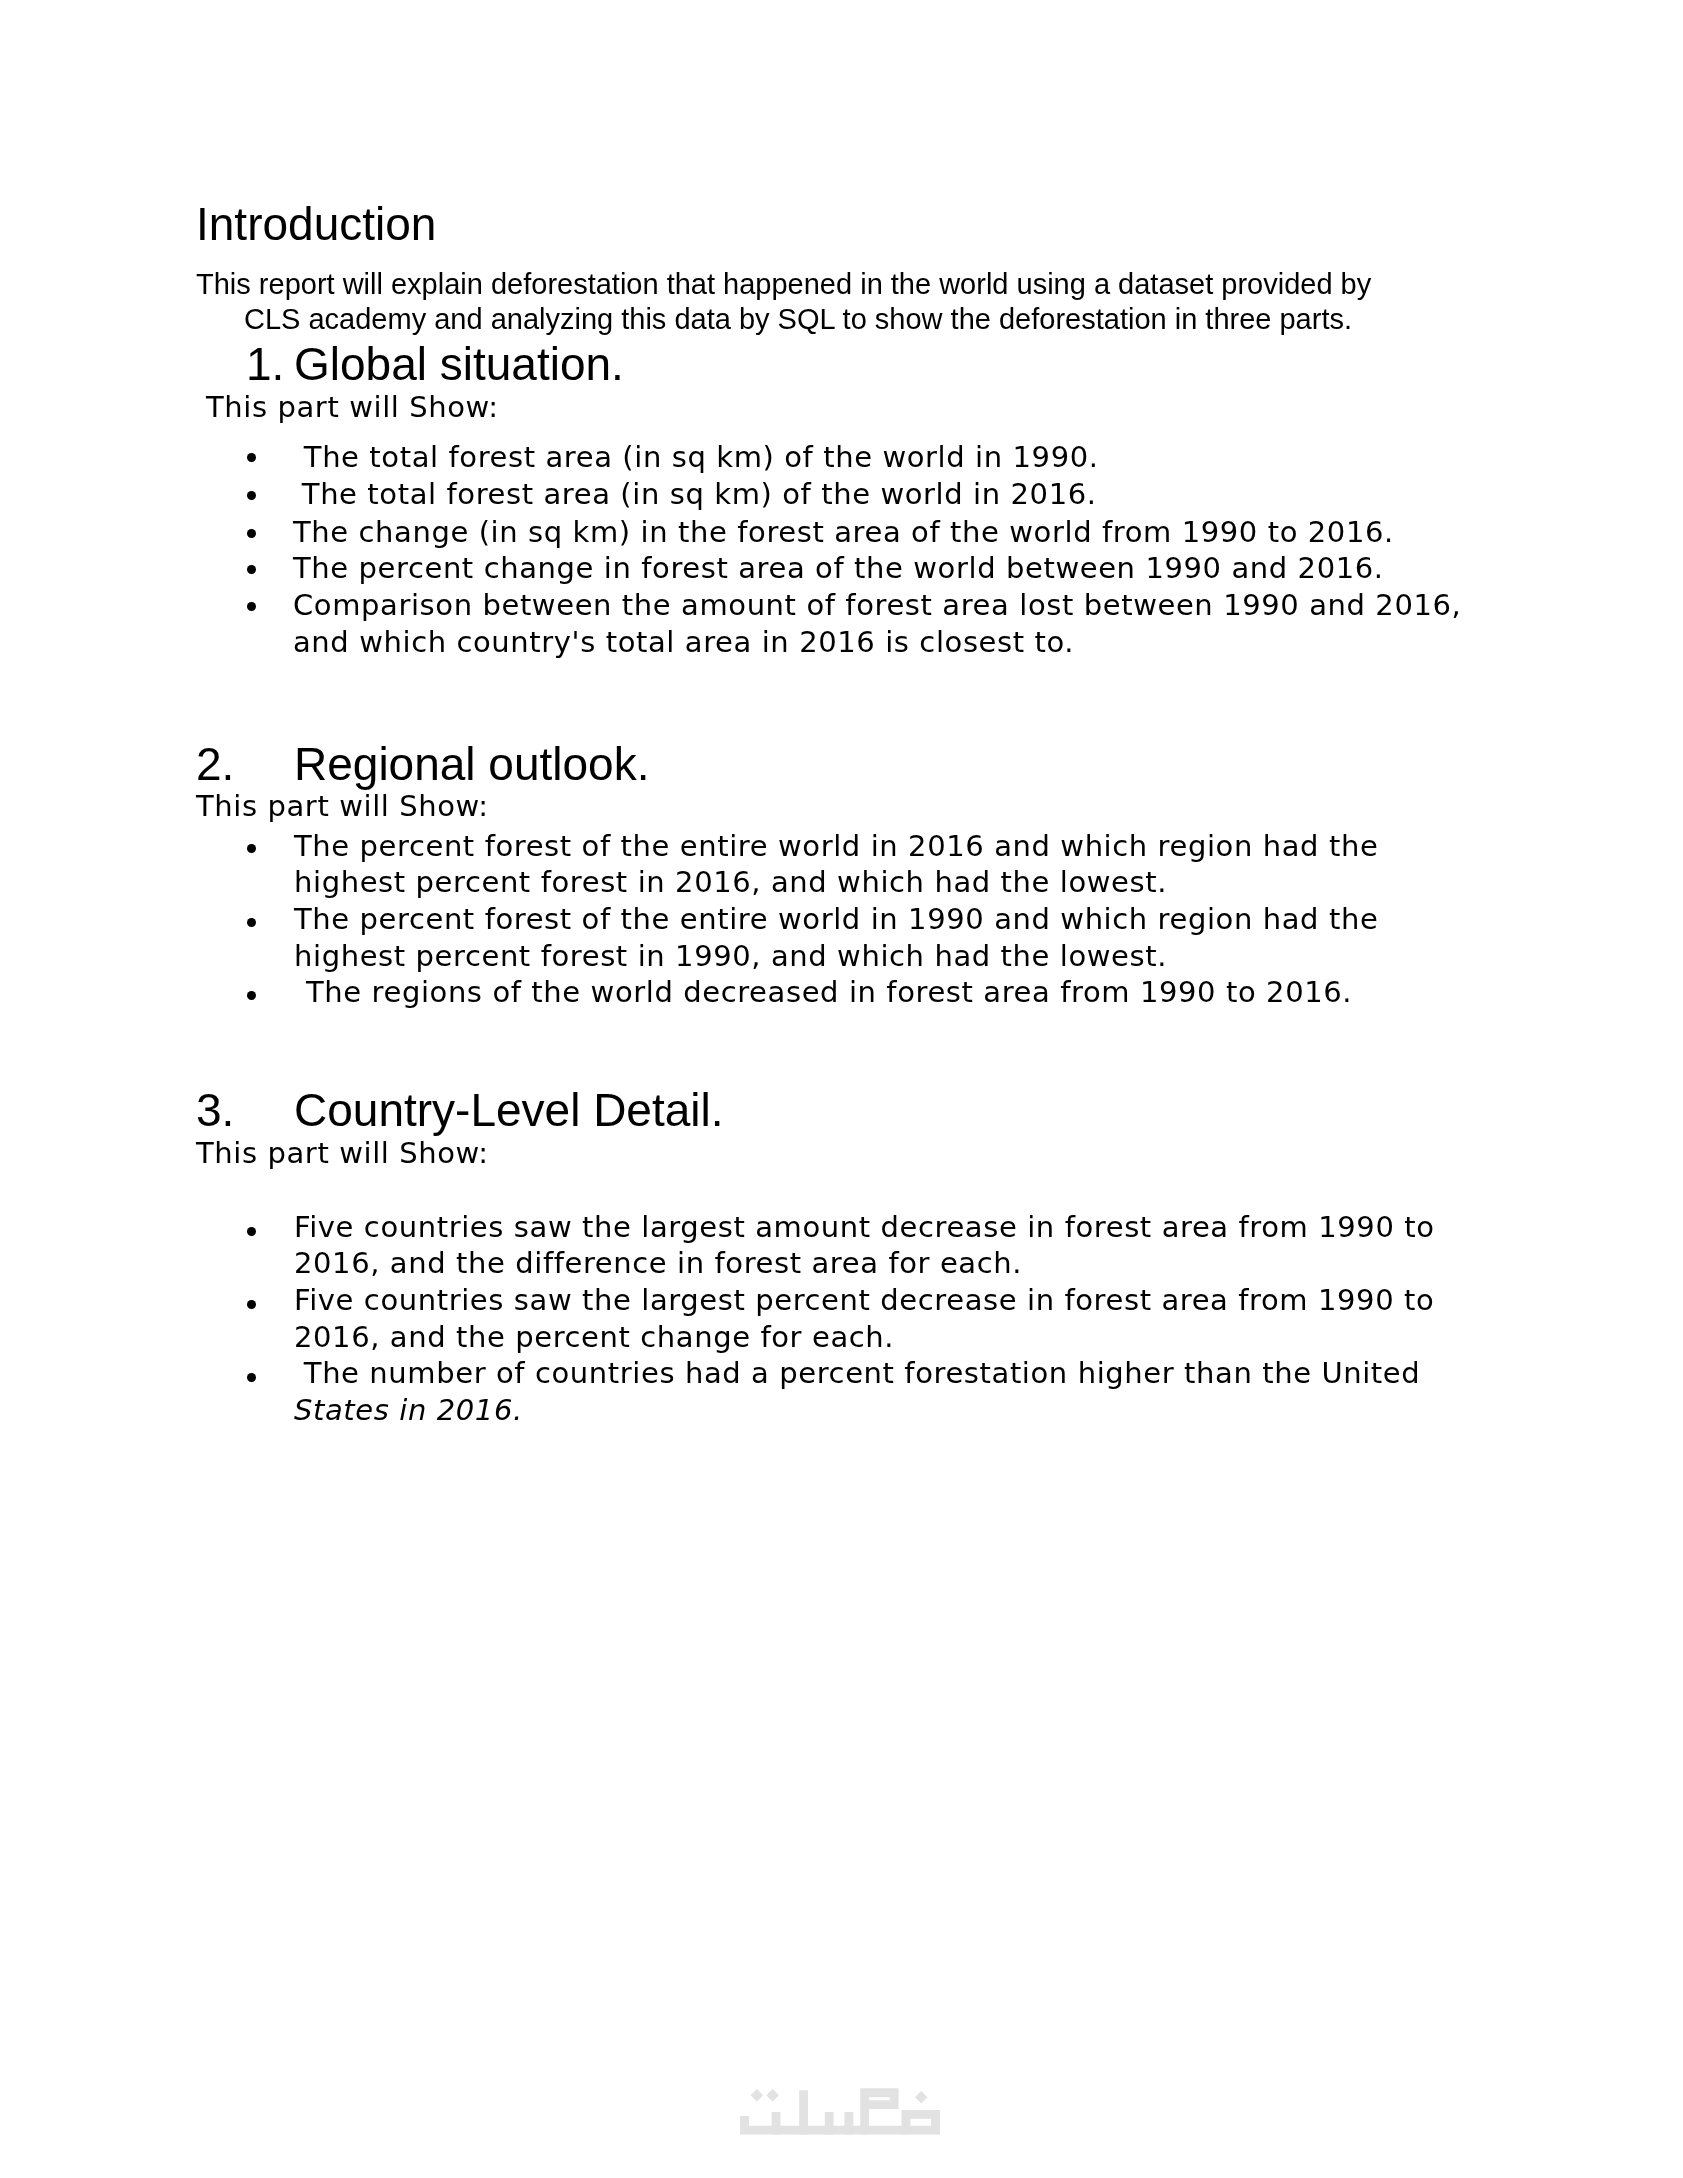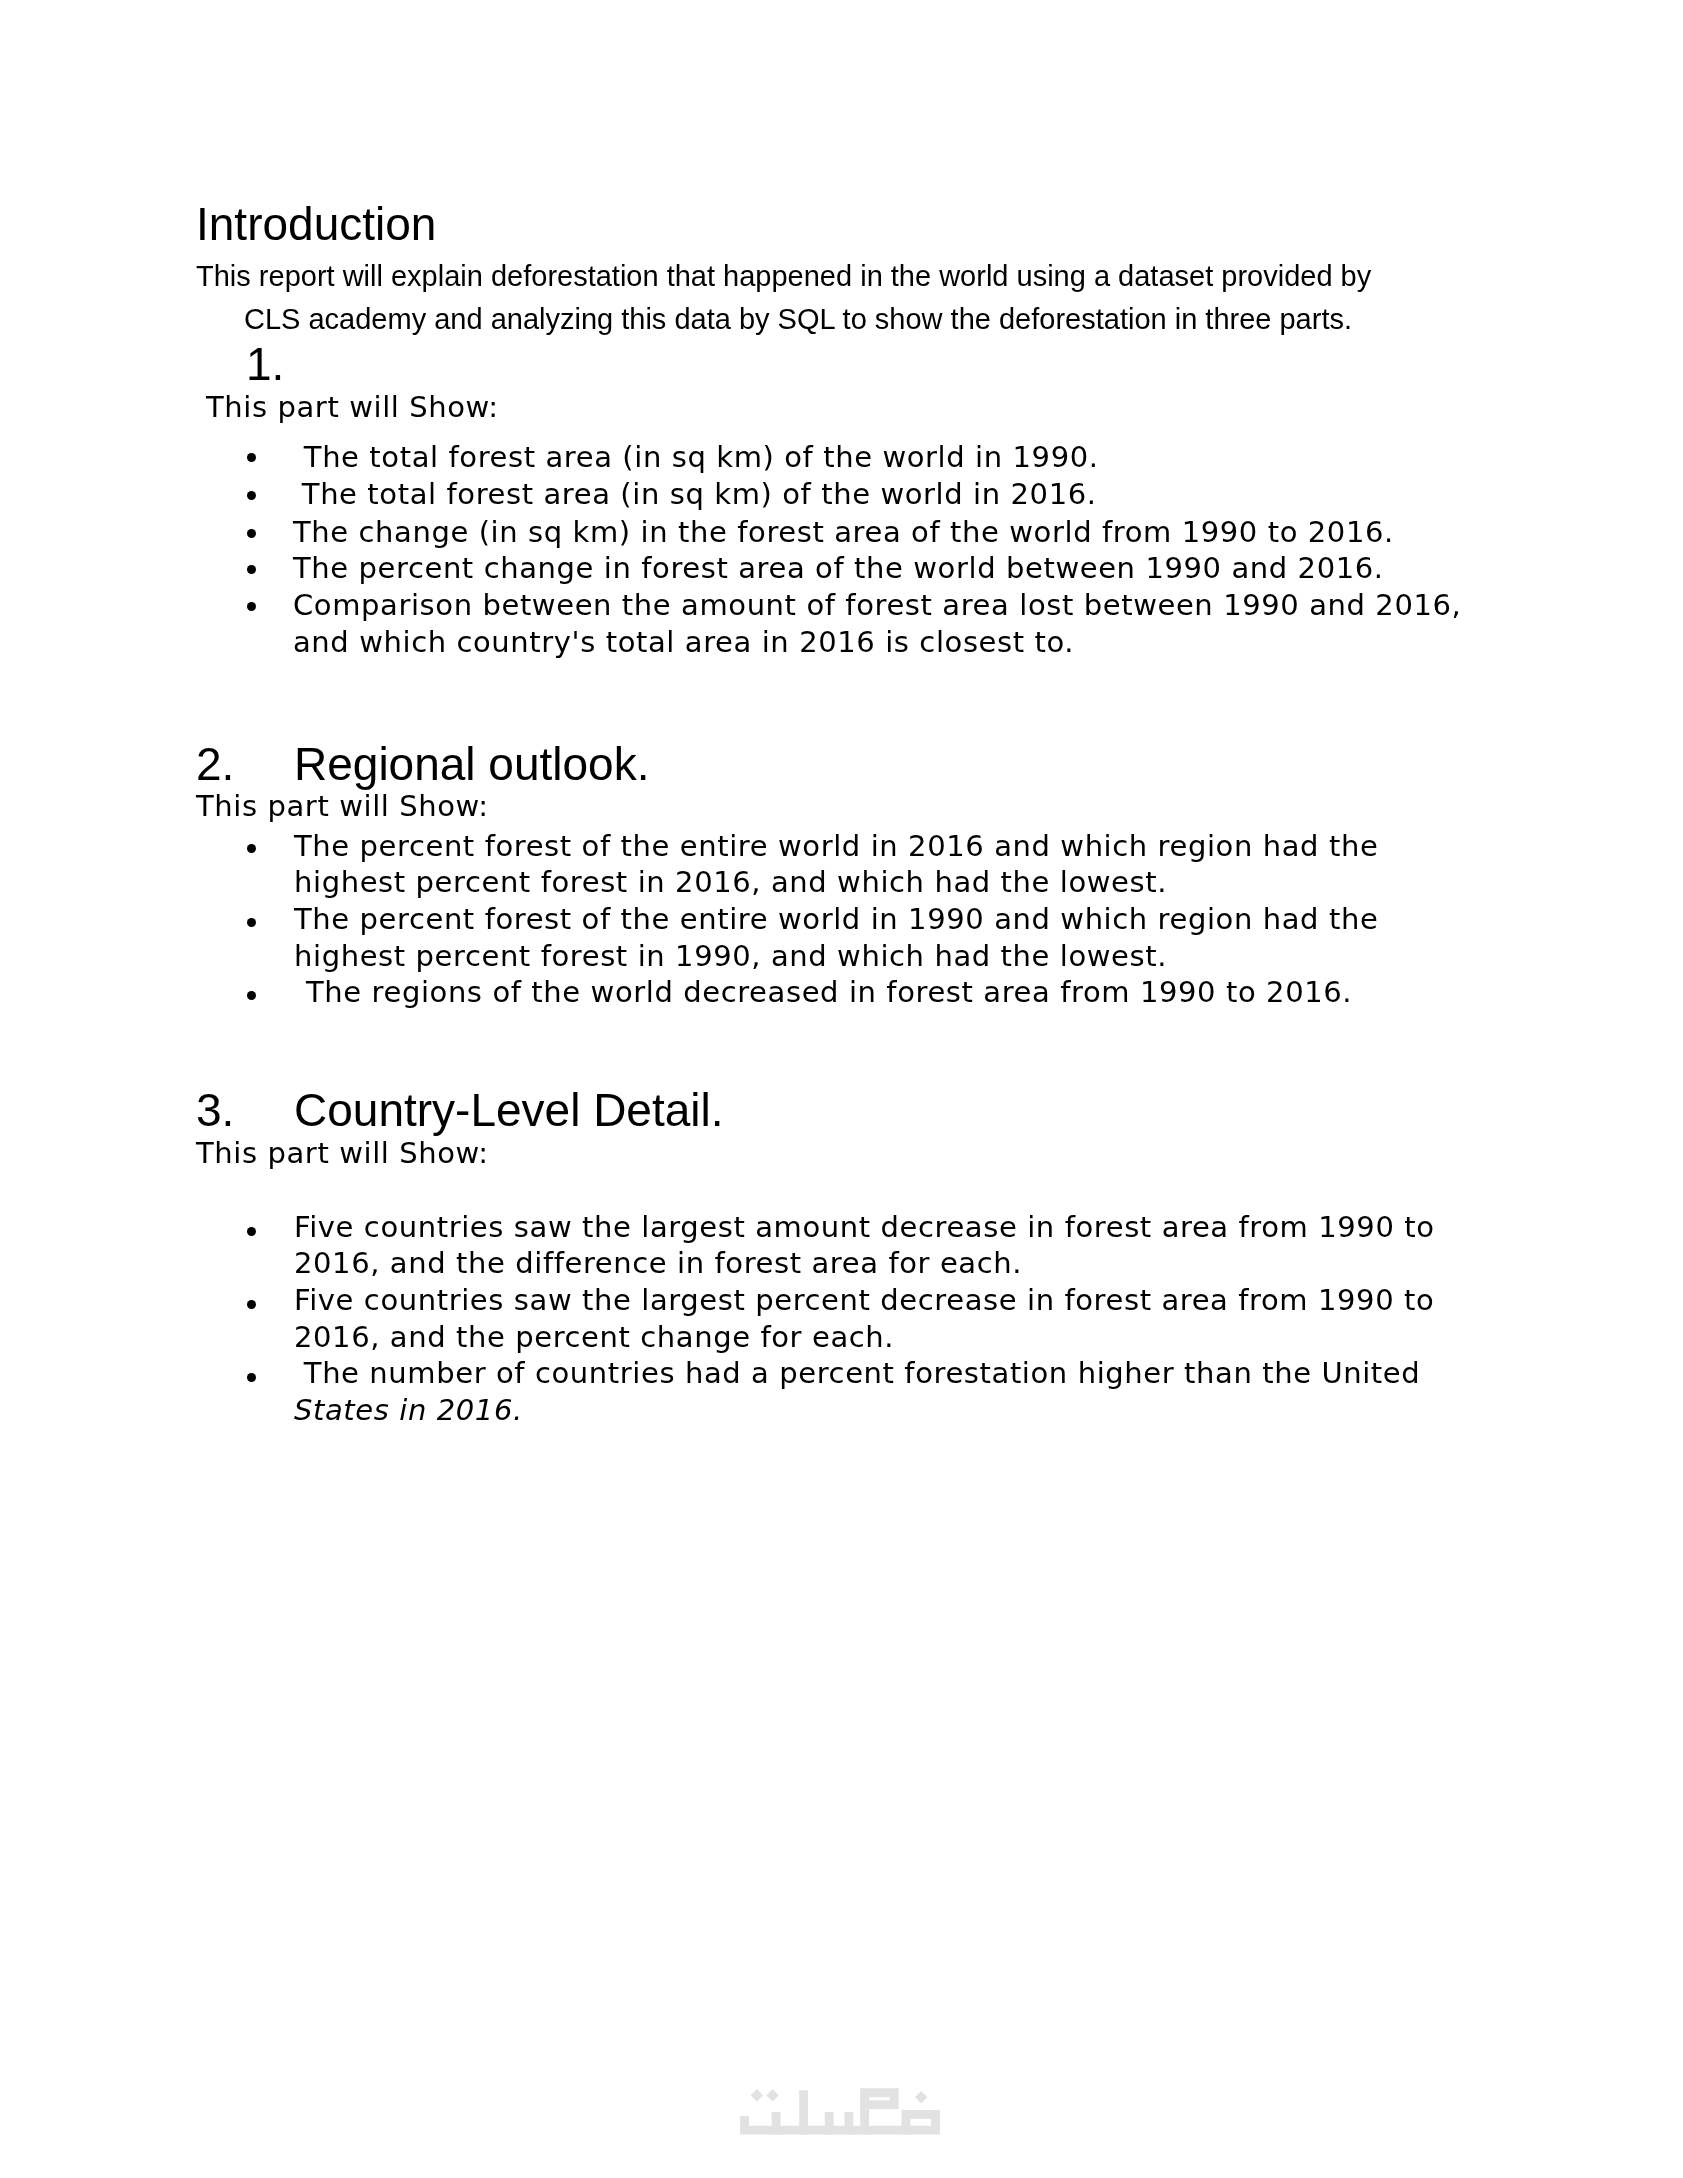--- a/index.html
+++ b/index.html
@@ -12,24 +12,25 @@
   .bul { font-family: "DejaVu Sans", sans-serif; font-size: 29px; line-height: 37px; letter-spacing: 0.6px; }
   .dot { position: absolute; width: 9px; height: 9px; border-radius: 50%; background: #000; }
   .wm { position: absolute; left: 738px; top: 2077px; width: 208px; height: 63px; }
 </style>
 </head>
 <body>
 
 <div class="page">
 
   <div class="abs h1" style="left:196px; top:201px;">Introduction</div>
-  <div class="abs para" style="left:196px; top:259px;">This report will explain deforestation that happened in the world using a dataset provided by</div>
+  <div class="abs para" style="left:196px; top:267px;">This report will explain deforestation that happened in the world using a dataset provided by</div>
   <div class="abs para" style="left:196px; top:302px;margin-left:48px;">CLS academy and analyzing this data by SQL to show the deforestation in three parts.</div>
 
   <div class="abs h1" style="left:246px; top:341px;">1.</div>
+  <div class="abs h1" style="left:294px; top:341px;">Global situation.</div>
   <div class="abs sub" style="left:206px; top:393px;">This part will Show:</div>
 
   <div>
     <div class="dot" style="left:247px; top:453px;"></div>
     <div class="abs bul" style="left:294px; top:439px; white-space:pre;"> The total forest area (in sq km) of the world in 1990.</div>
 
     <div class="dot" style="left:247px; top:491px;"></div>
     <div class="abs bul" style="left:292px; top:476px; white-space:pre;"> The total forest area (in sq km) of the world in 2016.</div>
 
     <div class="dot" style="left:247px; top:529px;"></div>

